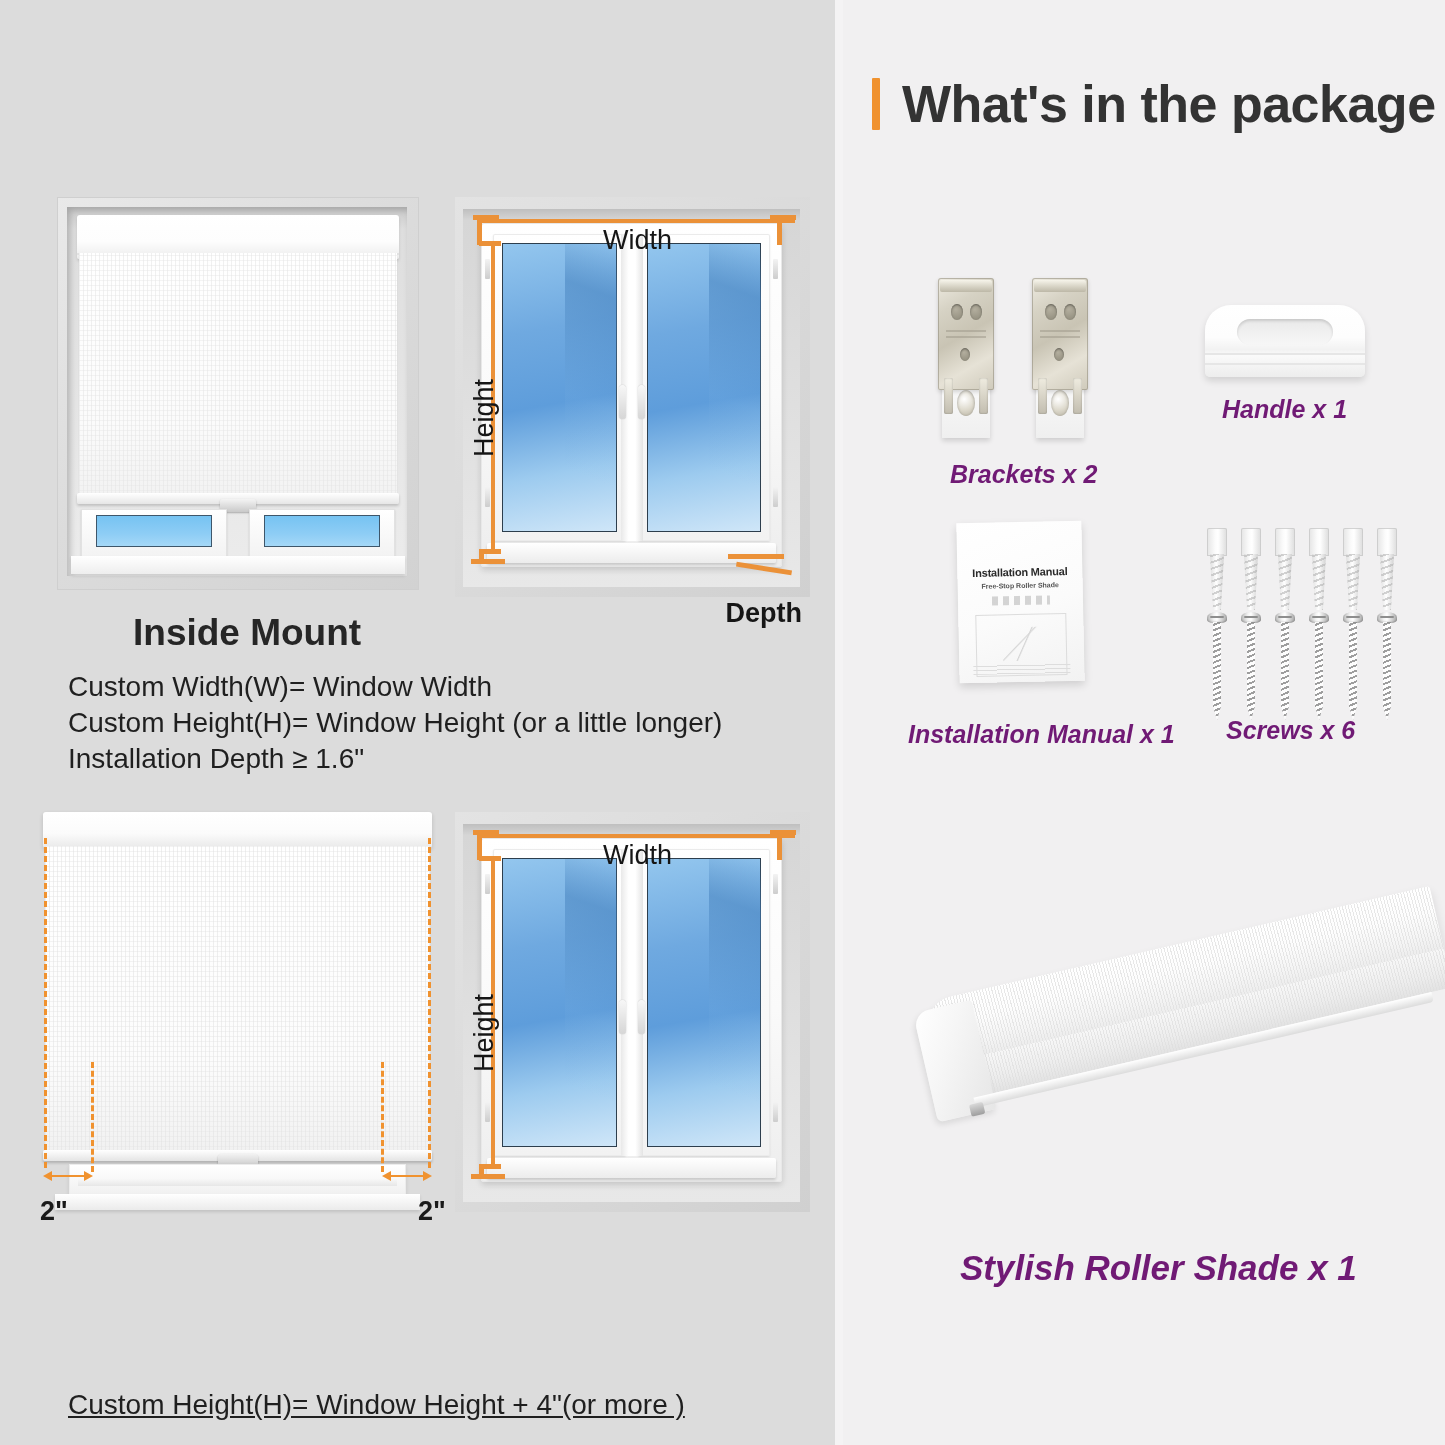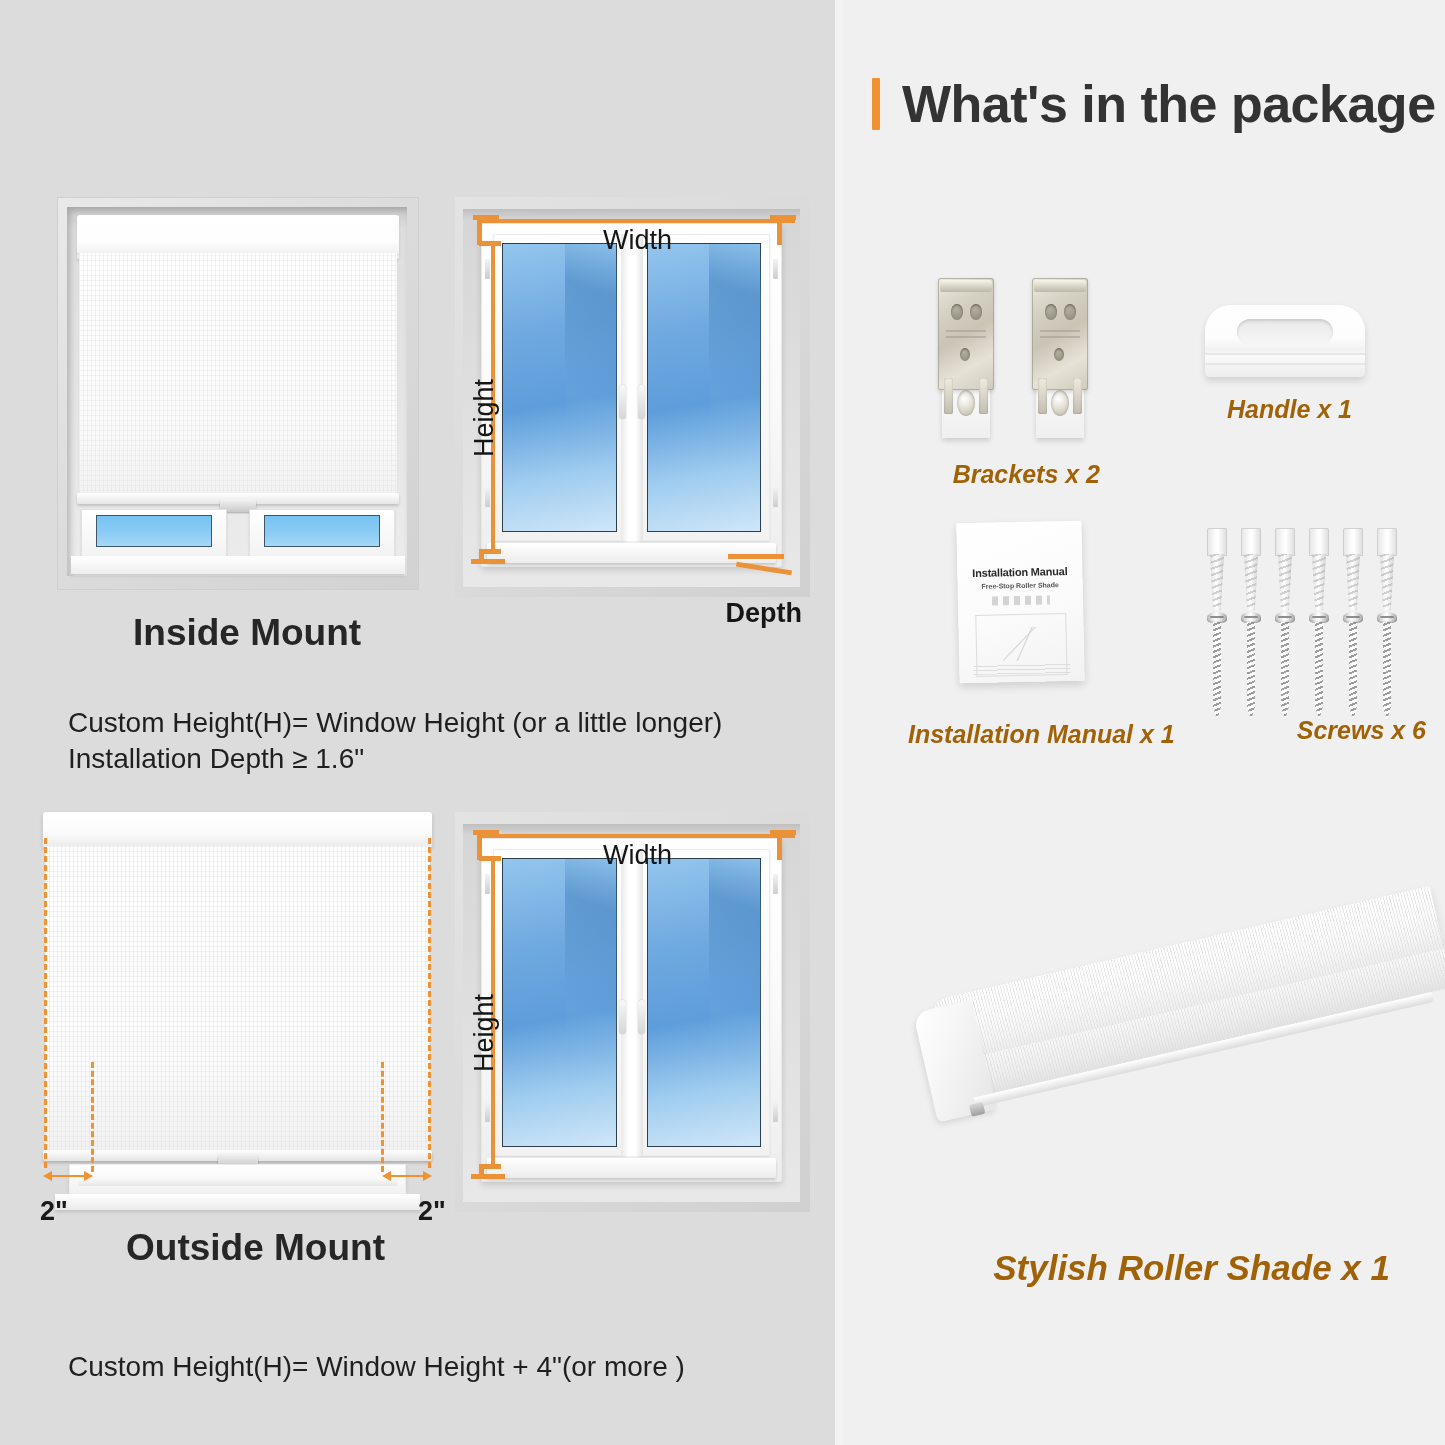--- a/index.html
+++ b/index.html
@@ -48,22 +48,22 @@
   .mount-title {
     position: absolute; font-size: 37px; font-weight: bold;
     color: #262626; white-space: nowrap;
   }
   .spec-line {
     position: absolute; font-size: 28px; color: #1f1f1f;
     white-space: nowrap;
   }
   .pkg-label {
     position: absolute; font-size: 25px; font-weight: bold;
-    font-style: italic; color: #a16207; white-space: nowrap;
-    text-align: right;
+    font-style: italic; color: #701a75; white-space: nowrap;
+    text-align: left;
   }
 
   
   .im-wrap { position: absolute; left: 57px; top: 197px; width: 362px; height: 393px; }
   .im-outer {
     position: absolute; inset: 0;
     background: linear-gradient(135deg,#e9e9e9 0%,#dcdcdc 45%,#d2d2d2 100%);
     border: 1px solid #cfcfcf;
   }
   .im-recess {
@@ -485,20 +485,21 @@
 
     <div class="omark h" style="right:26px; bottom:38px; width:56px;"></div>
     <div class="omark h" style="right:18px; bottom:26px; width:56px; transform:rotate(9deg);"></div>
 
     <div class="dim-label" style="left:148px; top:28px;">Width</div>
     <div class="dim-label vert" style="left:14px; top:260px;">Height</div>
     <div class="dim-label" style="right:8px; bottom:-32px;font-weight:bold;">Depth</div>
   </div>
 
   <div class="mount-title" style="left:133px; top:612px;">Inside Mount</div>
+  <div class="spec-line" style="left:68px; top:671px;">Custom Width(W)= Window Width</div>
   <div class="spec-line" style="left:68px; top:707px;">Custom Height(H)= Window Height (or a little longer)</div>
   <div class="spec-line" style="left:68px; top:743px;">Installation Depth ≥ 1.6"</div>
 
   <div class="om-wrap">
     <div class="om-headrail"></div>
     <div class="om-fabric"></div>
     <div class="om-bottombar"></div>
     <div class="om-pull"></div>
     <div class="om-windowbase"></div>
     <div class="om-sill"></div>
@@ -552,22 +553,21 @@
     <div class="omark v" style="left:36px;  top:44px;  height:312px; width:4px;"></div>
     <div class="omark h" style="left:24px;  top:44px;  width:22px;"></div>
     <div class="omark h" style="left:24px;  top:352px; width:22px;"></div>
     <div class="omark v" style="left:24px;  top:352px; height:14px;"></div>
     <div class="omark h" style="left:16px;  top:362px; width:34px;"></div>
 
     <div class="dim-label" style="left:148px; top:28px;">Width</div>
     <div class="dim-label vert" style="left:14px; top:260px;">Height</div>
   </div>
 
-  <div class="mount-title" style="left:126px; top:1227px;">Outside Mount</div>
-  <div class="spec-line" style="left:68px; top:1351px;">Custom Height(H)= Window Height + 4"(or more )</div>
+  <div class="spec-line" style="left:68px; top:1389px;text-decoration:underline;">Custom Height(H)= Window Height + 4"(or more )</div>
 
   <div class="heading" id="heading-right">
     <span class="bar"></span>
     <span class="htext">What's in the package</span>
   </div>
 
   <div class="bracket" style="left:938px; top:278px;">
     <div class="bplate"></div>
     <div class="bmetal">
       <div class="btop"></div>

